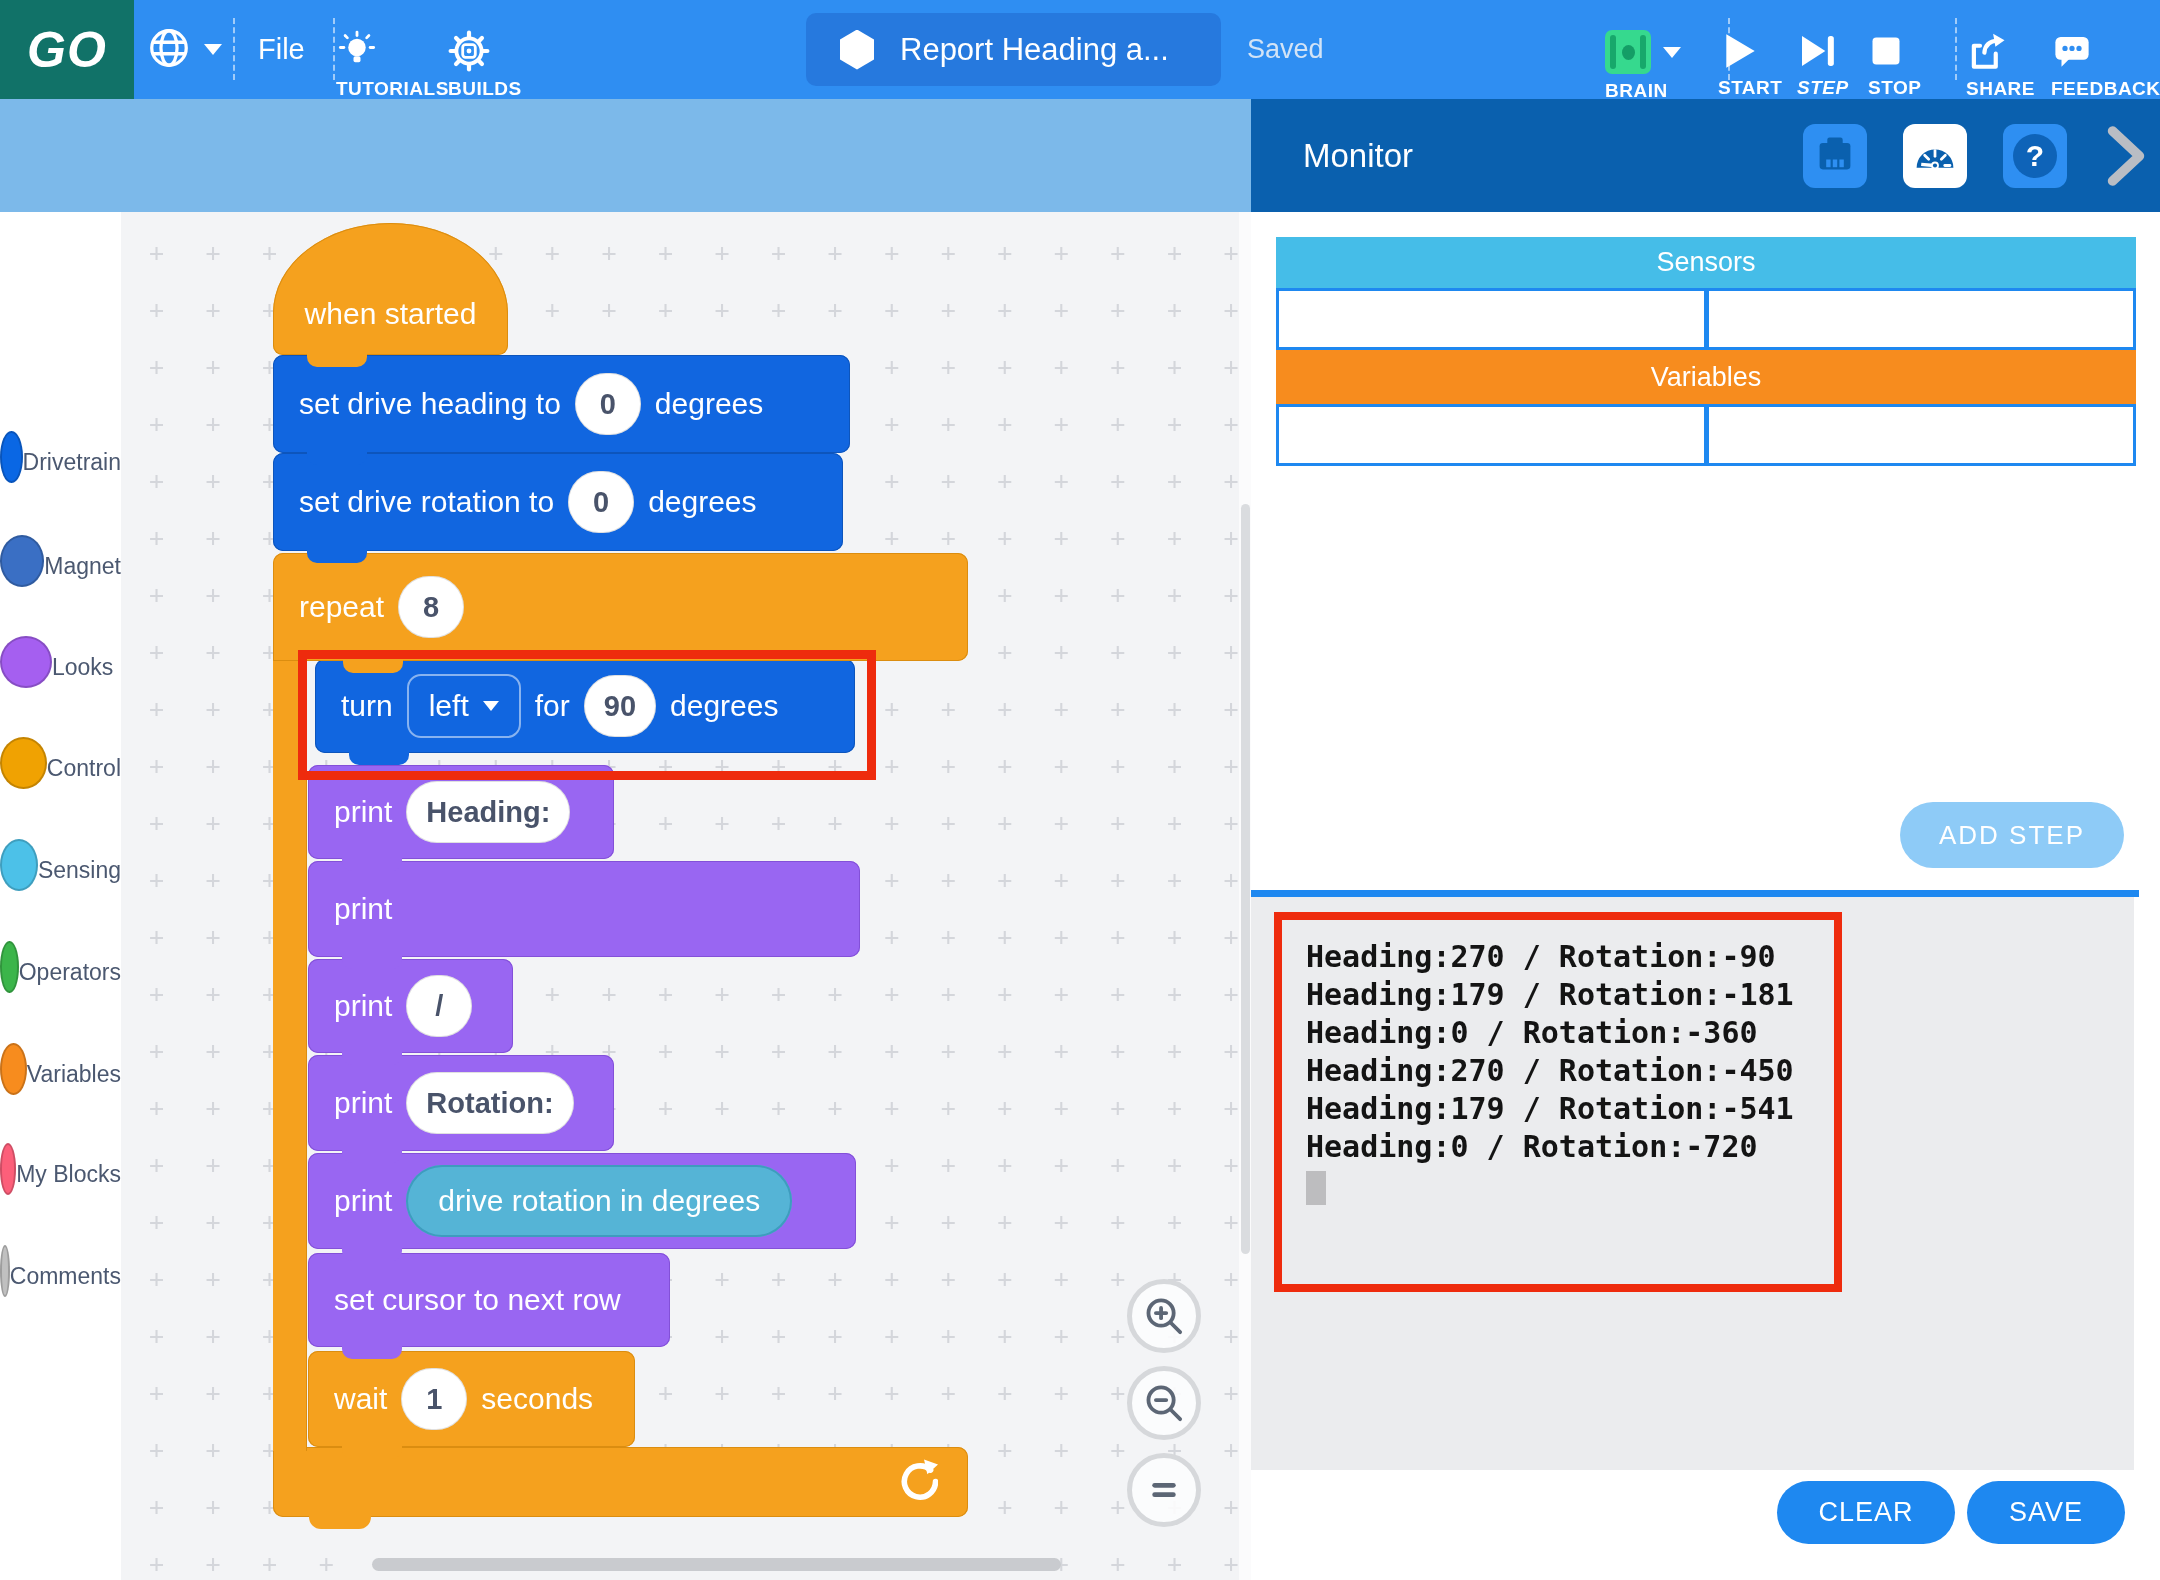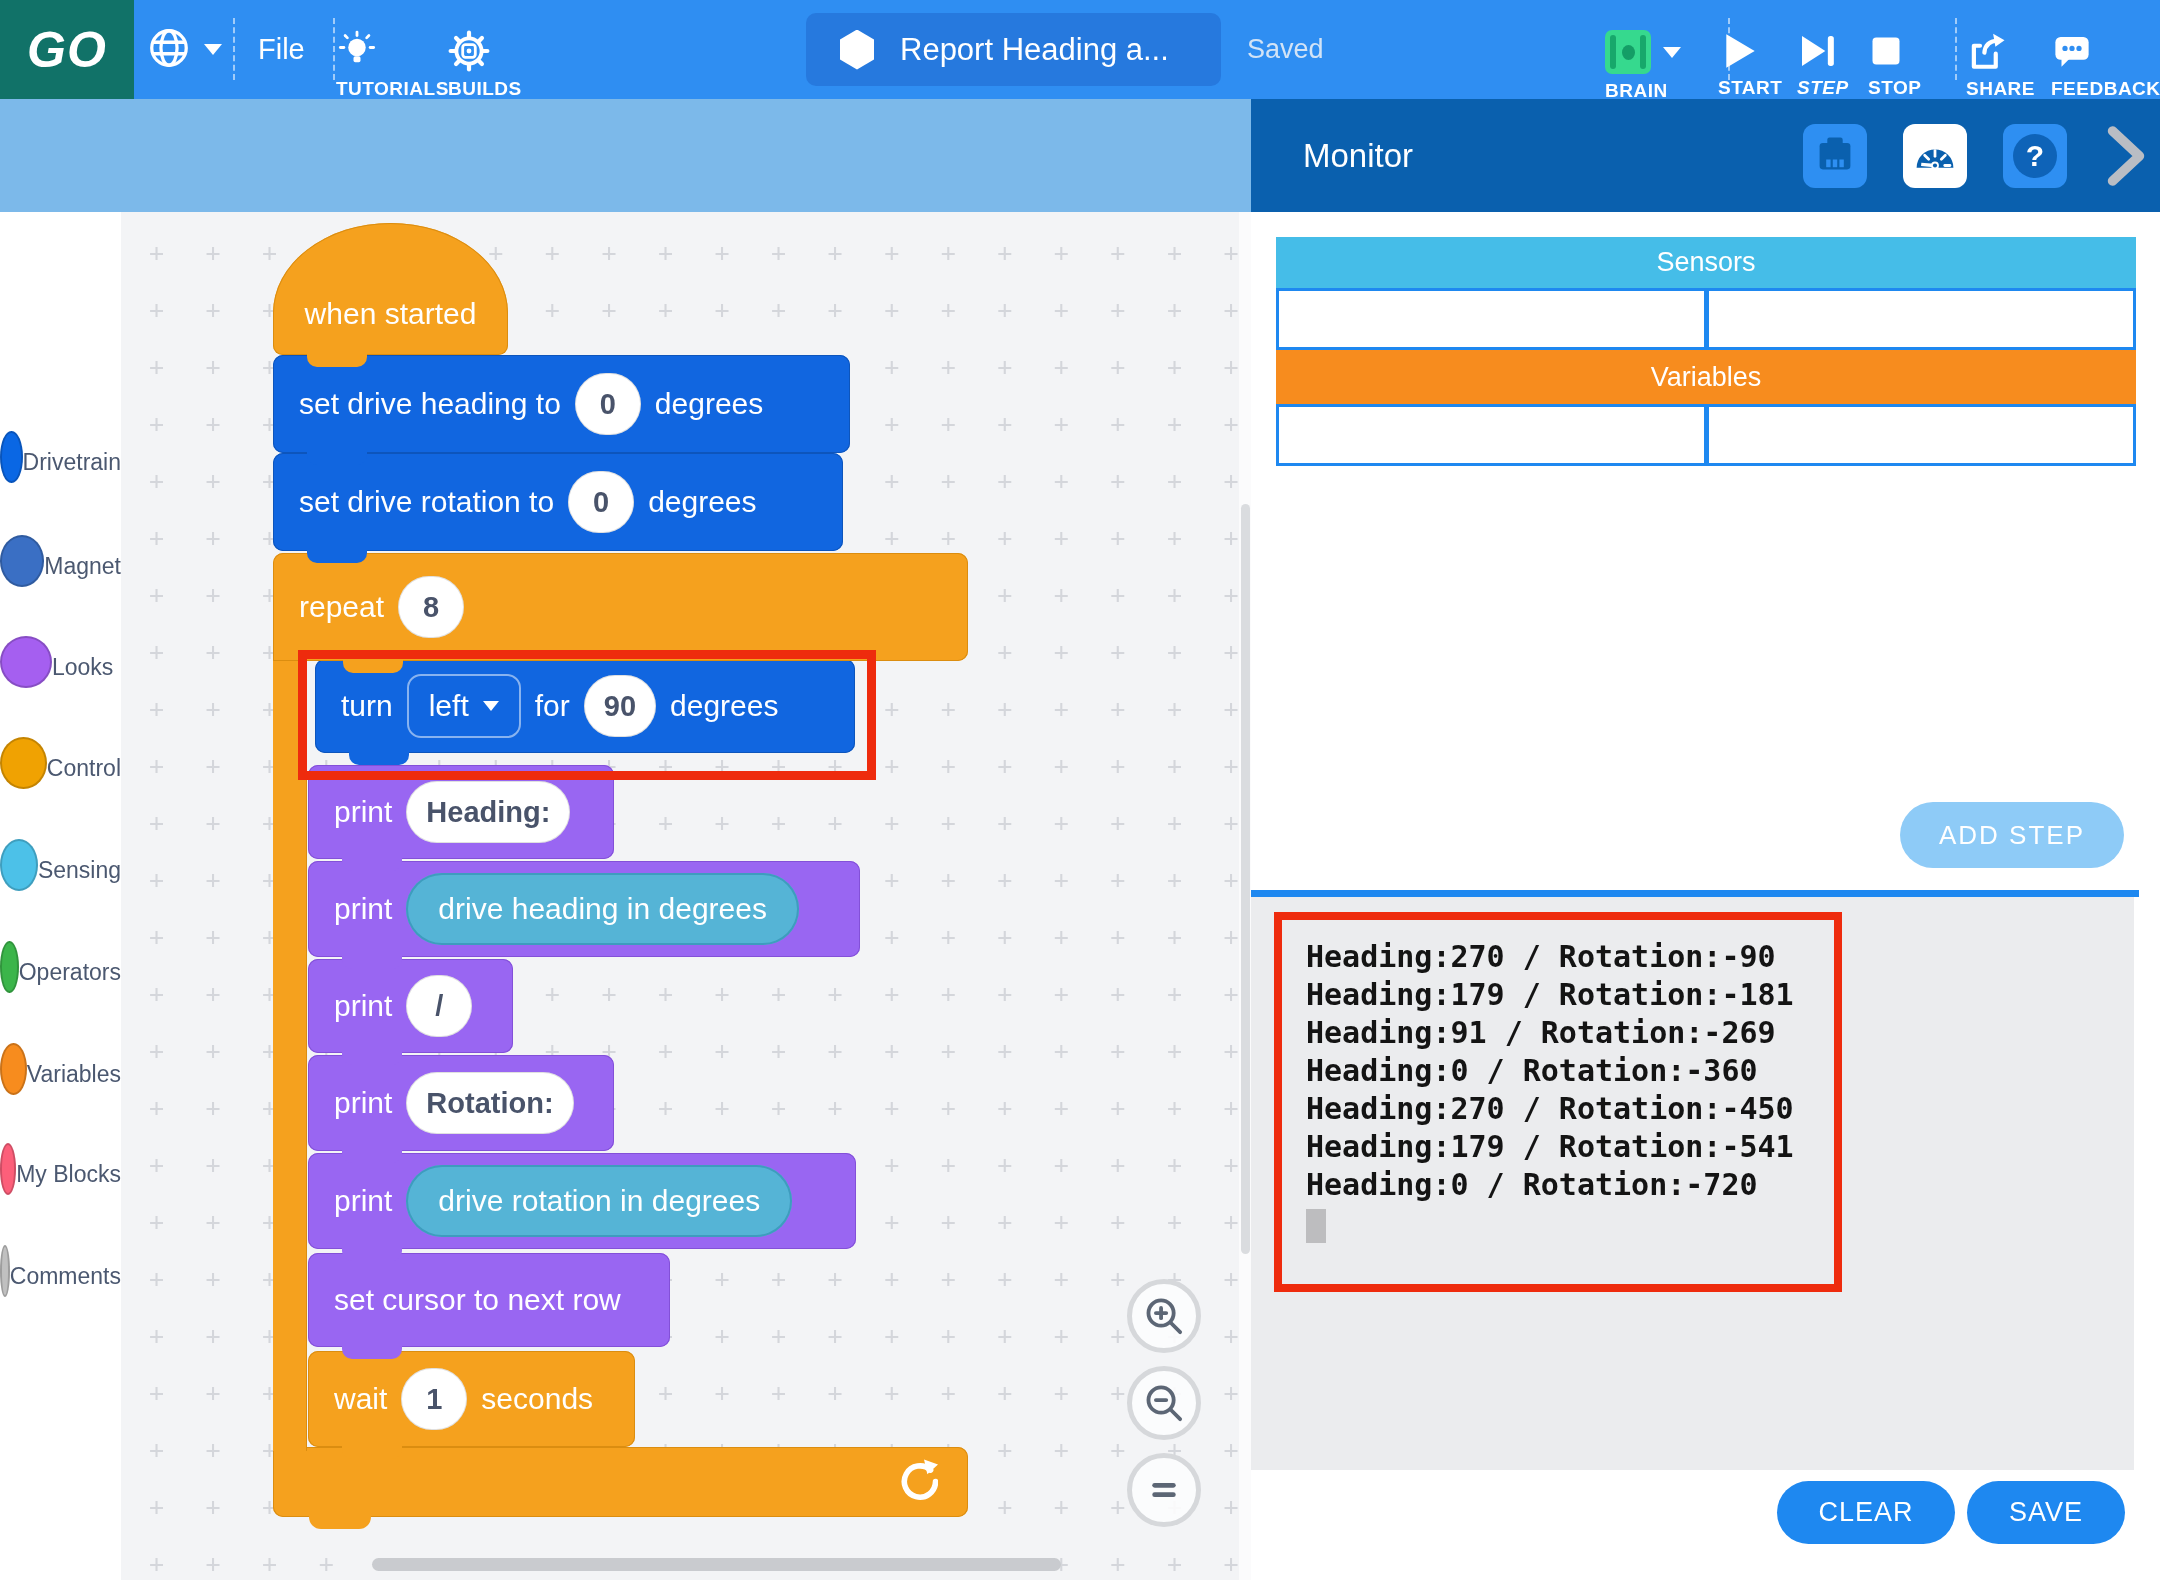--- a/index.html
+++ b/index.html
@@ -377,21 +377,20 @@
       <span>degrees</span>
     </div>
 
     <div class="blk purple" style="left:187px;top:553px;width:306px;height:94px;z-index:8;">
       <span>print</span>
       <span class="oval">Heading:</span>
     </div>
 
     <div class="blk purple" style="left:187px;top:649px;width:552px;height:96px;z-index:7;">
       <span>print</span>
-      <span class="reporter">drive heading in degrees</span>
     </div>
 
     <div class="blk purple" style="left:187px;top:747px;width:205px;height:94px;z-index:6;">
       <span>print</span>
       <span class="oval">/</span>
     </div>
 
     <div class="blk purple" style="left:187px;top:843px;width:306px;height:96px;z-index:5;">
       <span>print</span>
       <span class="oval">Rotation:</span>
@@ -504,21 +503,20 @@
       </div>
     </div>
 
     <button class="addlists">ADD STEP</button>
     <div class="mdivider"></div>
 
     <div class="console">
       <div class="conbox">
         <div class="conline">Heading:270 / Rotation:-90</div>
         <div class="conline">Heading:179 / Rotation:-181</div>
-        <div class="conline">Heading:91 / Rotation:-269</div>
         <div class="conline">Heading:0 / Rotation:-360</div>
         <div class="conline">Heading:270 / Rotation:-450</div>
         <div class="conline">Heading:179 / Rotation:-541</div>
         <div class="conline">Heading:0 / Rotation:-720</div>
         <div class="concursor"></div>
       </div>
     </div>
 
     <button class="pillbtn" style="left:526px;top:1382px;width:178px;">CLEAR</button>
     <button class="pillbtn" style="left:716px;top:1382px;width:158px;">SAVE</button>

